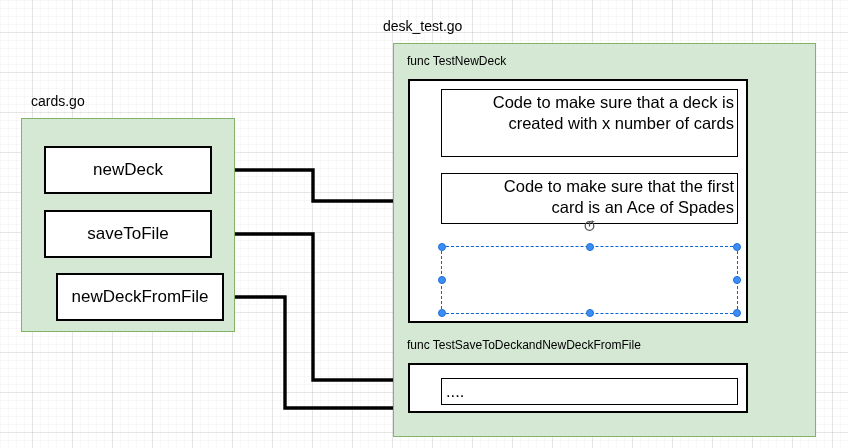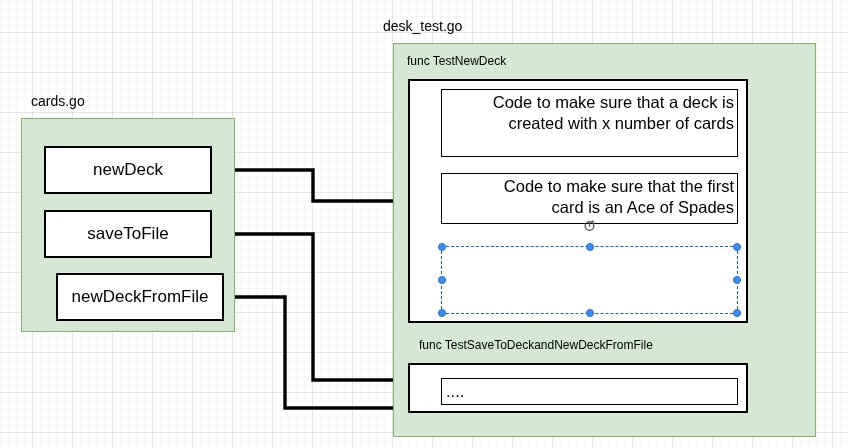--- a/index.html
+++ b/index.html
@@ -51,21 +51,21 @@
 
   
   .func-label {
     position: absolute;
     font-size: 12px;
     color: #000000;
     white-space: nowrap;
     line-height: 1;
   }
   #func-testnewdeck-label { left: 407px; top: 55px; }
-  #func-testsave-label    { left: 407px; top: 339px; margin-left: 12px; }
+  #func-testsave-label    { left: 407px; top: 339px; }
 
   
   .wbox {
     position: absolute;
     background: #ffffff;
     border: 2px solid #000000;
     box-sizing: border-box;
   }
   .wbox-thin {
     position: absolute;

